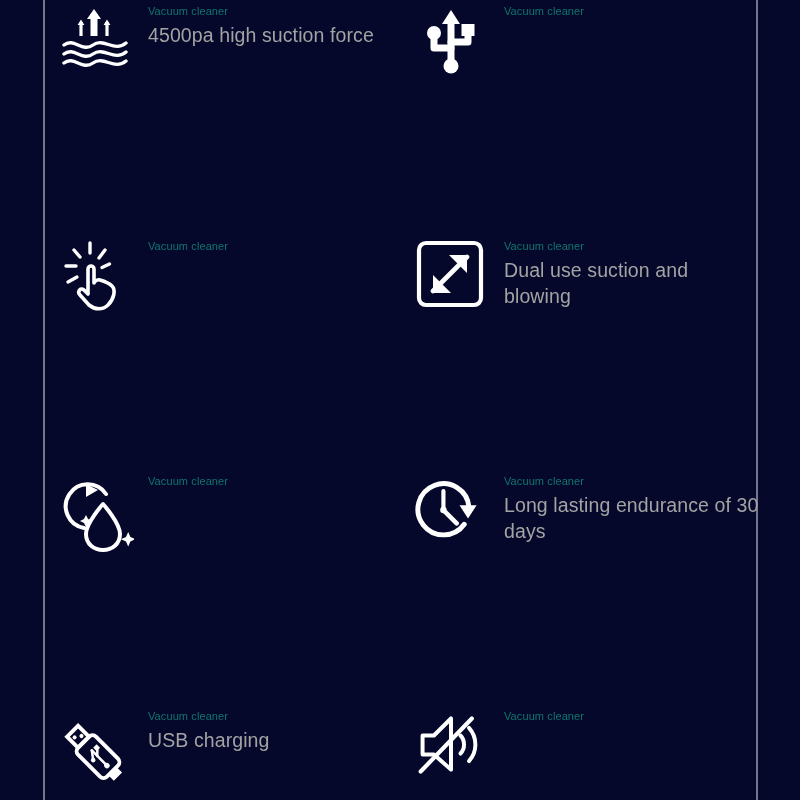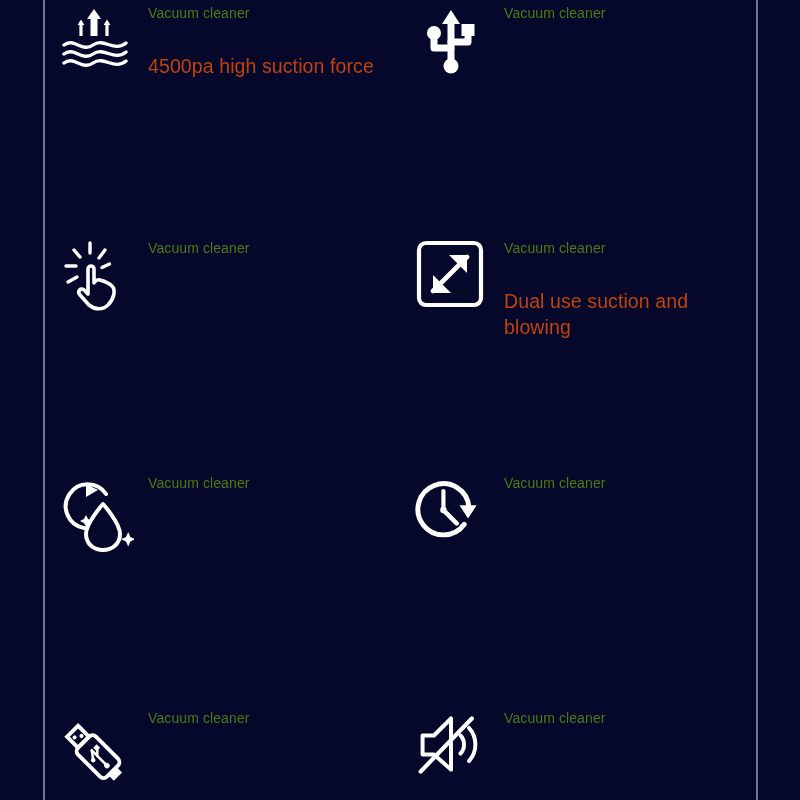--- a/index.html
+++ b/index.html
@@ -55,32 +55,32 @@
     display: flex;
     align-items: flex-start;
     justify-content: flex-start;
     padding-top: 2px;
   }
   .icon-box svg { display: block; }
 
   .copy { padding-top: 6px; }
 
   .eyebrow {
-    font-size: 14px;
+    font-size: 11px;
     line-height: 1;
-    color: #4d7c0f;
+    color: #0f766e;
     letter-spacing: .1px;
     white-space: nowrap;
   }
 
   .headline {
-    margin-top: 33px;
+    margin-top: 5px;
     font-size: 19.5px;
     line-height: 26px;
-    color: #c2410c;
+    color: #a3a3a3;
     letter-spacing: .1px;
   }
 
   
   .r1 .icon-box { padding-top: 6px; }
   .r2 .icon-box { padding-top: 4px; }
   .r3 .icon-box { padding-top: 4px; }
   .r4 .icon-box { padding-top: 4px; }
 
   .c2 .copy { padding-left: 3px; }
@@ -186,20 +186,21 @@
       <svg width="76" height="74" viewBox="0 0 76 74" fill="none" stroke="#ffffff">
         <path d="M57 33 A27 27 0 1 0 52 51" stroke-width="5.2" stroke-linecap="round"></path>
         <path d="M47 31 L65 31 L56 45 Z" fill="#ffffff" stroke="none"></path>
         <path d="M30 16 V36" stroke-width="4.4" stroke-linecap="round"></path>
         <path d="M30 36 L44 50" stroke-width="4.8" stroke-linecap="round"></path>
         <circle cx="30" cy="36" r="3.4" fill="#ffffff" stroke="none"></circle>
       </svg>
     </div>
     <div class="copy">
       <div class="eyebrow">Vacuum cleaner</div>
+      <div class="headline">Long lasting endurance of 30 days</div>
     </div>
   </div>
 
   <div class="feature r4 c1">
     <div class="icon-box">
       <svg width="74" height="76" viewBox="0 0 74 76" fill="none" stroke="#ffffff">
         <g transform="rotate(-45 37 38)">
           <rect x="17" y="24" width="26" height="42" rx="5" stroke-width="4"></rect>
           <rect x="22" y="8" width="16" height="16" stroke-width="4"></rect>
           <circle cx="27" cy="14" r="2.1" fill="#ffffff" stroke="none"></circle>
@@ -209,20 +210,21 @@
           <path d="M30 36 L24 44" stroke-width="2.6" stroke-linecap="round"></path>
           <path d="M30 44 L36 38" stroke-width="2.6" stroke-linecap="round"></path>
           <circle cx="30" cy="58" r="2.8" fill="#ffffff" stroke="none"></circle>
           <circle cx="24" cy="44" r="2.4" fill="#ffffff" stroke="none"></circle>
           <rect x="33" y="35" width="5" height="5" fill="#ffffff" stroke="none"></rect>
         </g>
       </svg>
     </div>
     <div class="copy">
       <div class="eyebrow">Vacuum cleaner</div>
+      <div class="headline">USB charging</div>
     </div>
   </div>
 
   <div class="feature r4 c2">
     <div class="icon-box">
       <svg width="76" height="72" viewBox="0 0 76 72" fill="none" stroke="#ffffff">
         <path d="M8 26 H20 L38 8 V62 L20 46 H8 Z" stroke-width="4.2" stroke-linejoin="round"></path>
         <path d="M48 26 C53 31, 53 40, 48 45" stroke-width="4.2" stroke-linecap="round"></path>
         <path d="M57 18 C66 28, 66 43, 57 53" stroke-width="4.2" stroke-linecap="round"></path>
         <path d="M6 64 L60 8" stroke-width="4.4" stroke-linecap="round"></path>

